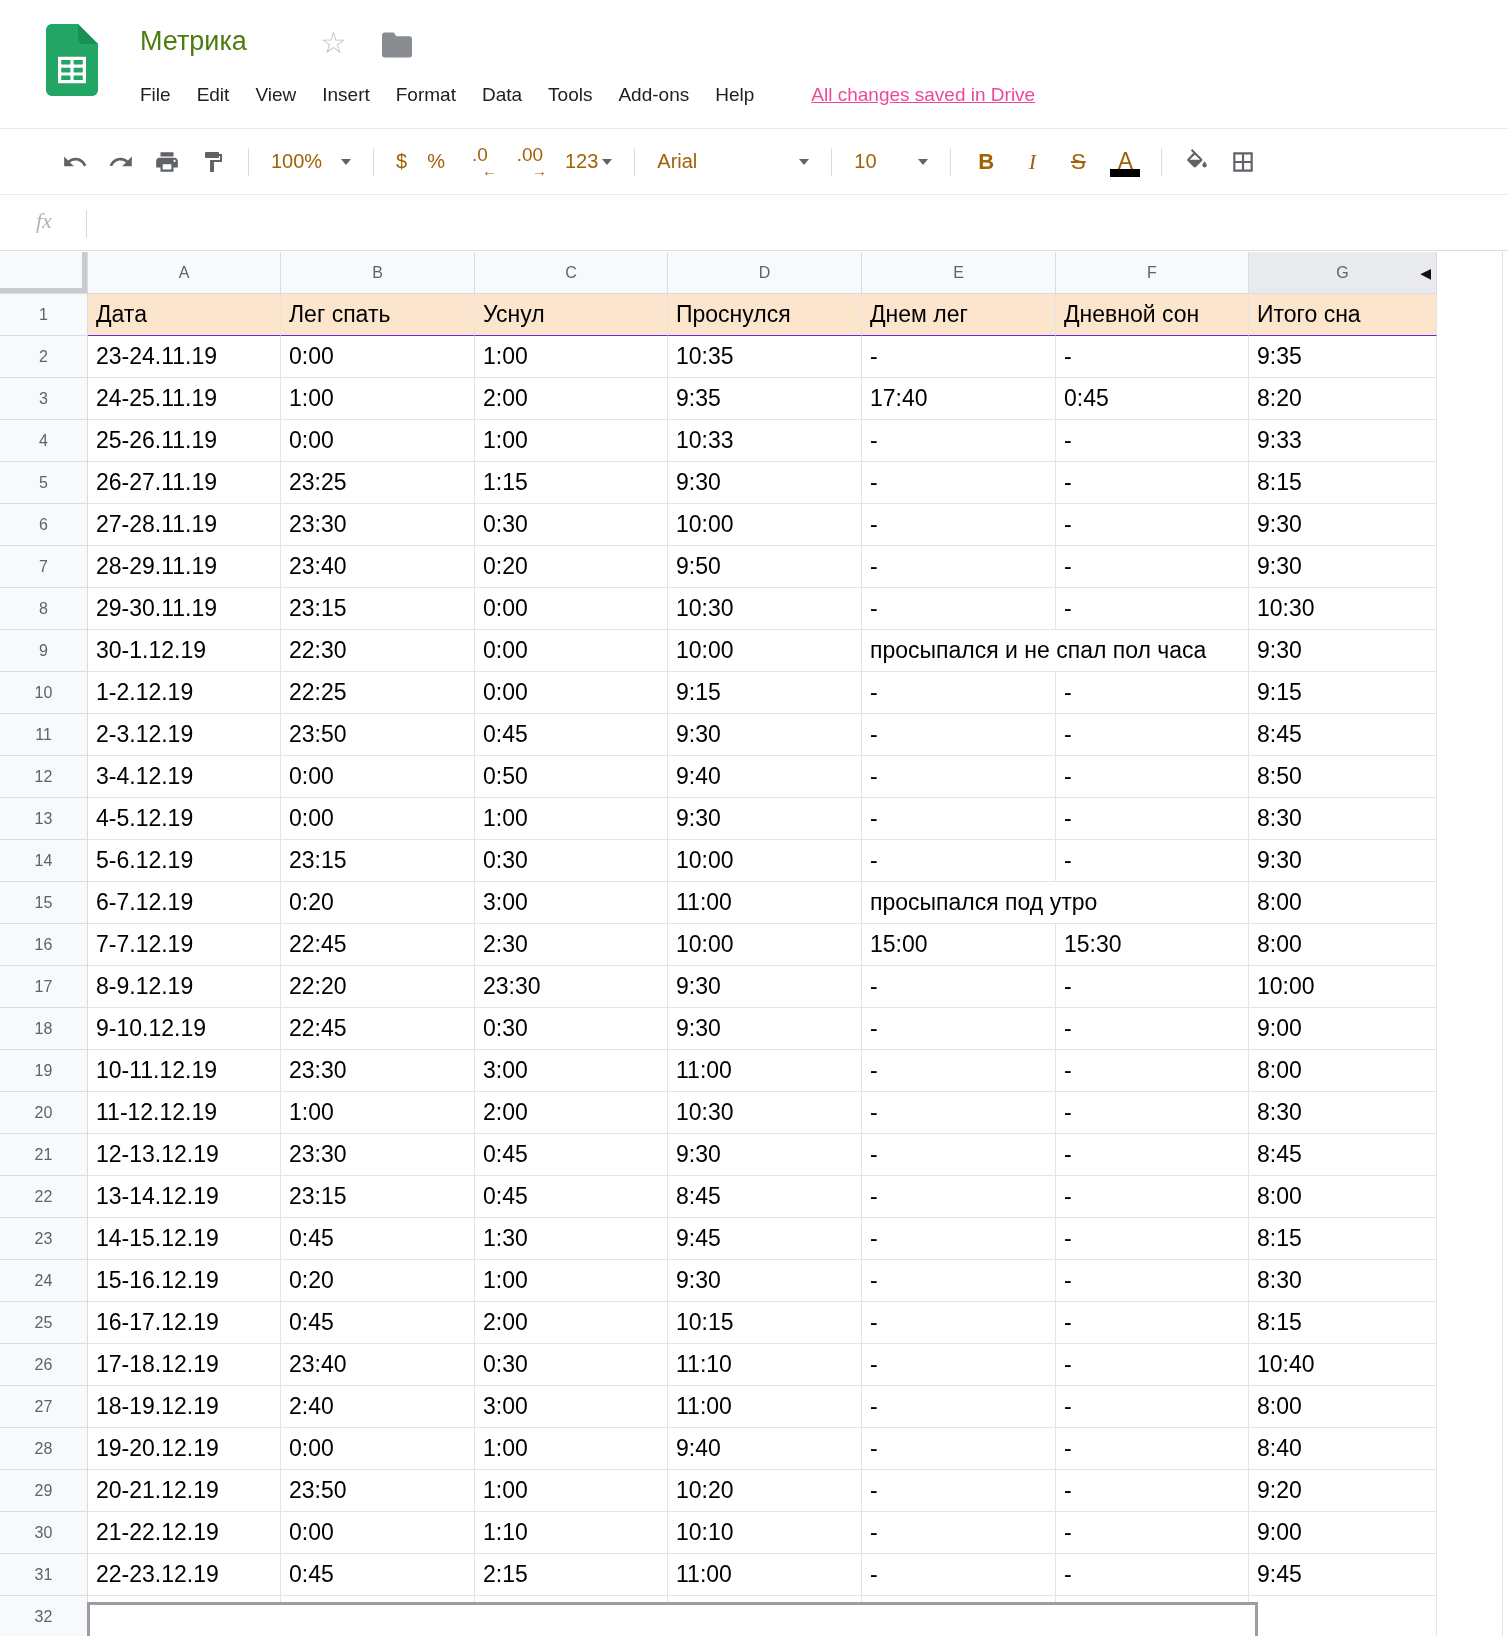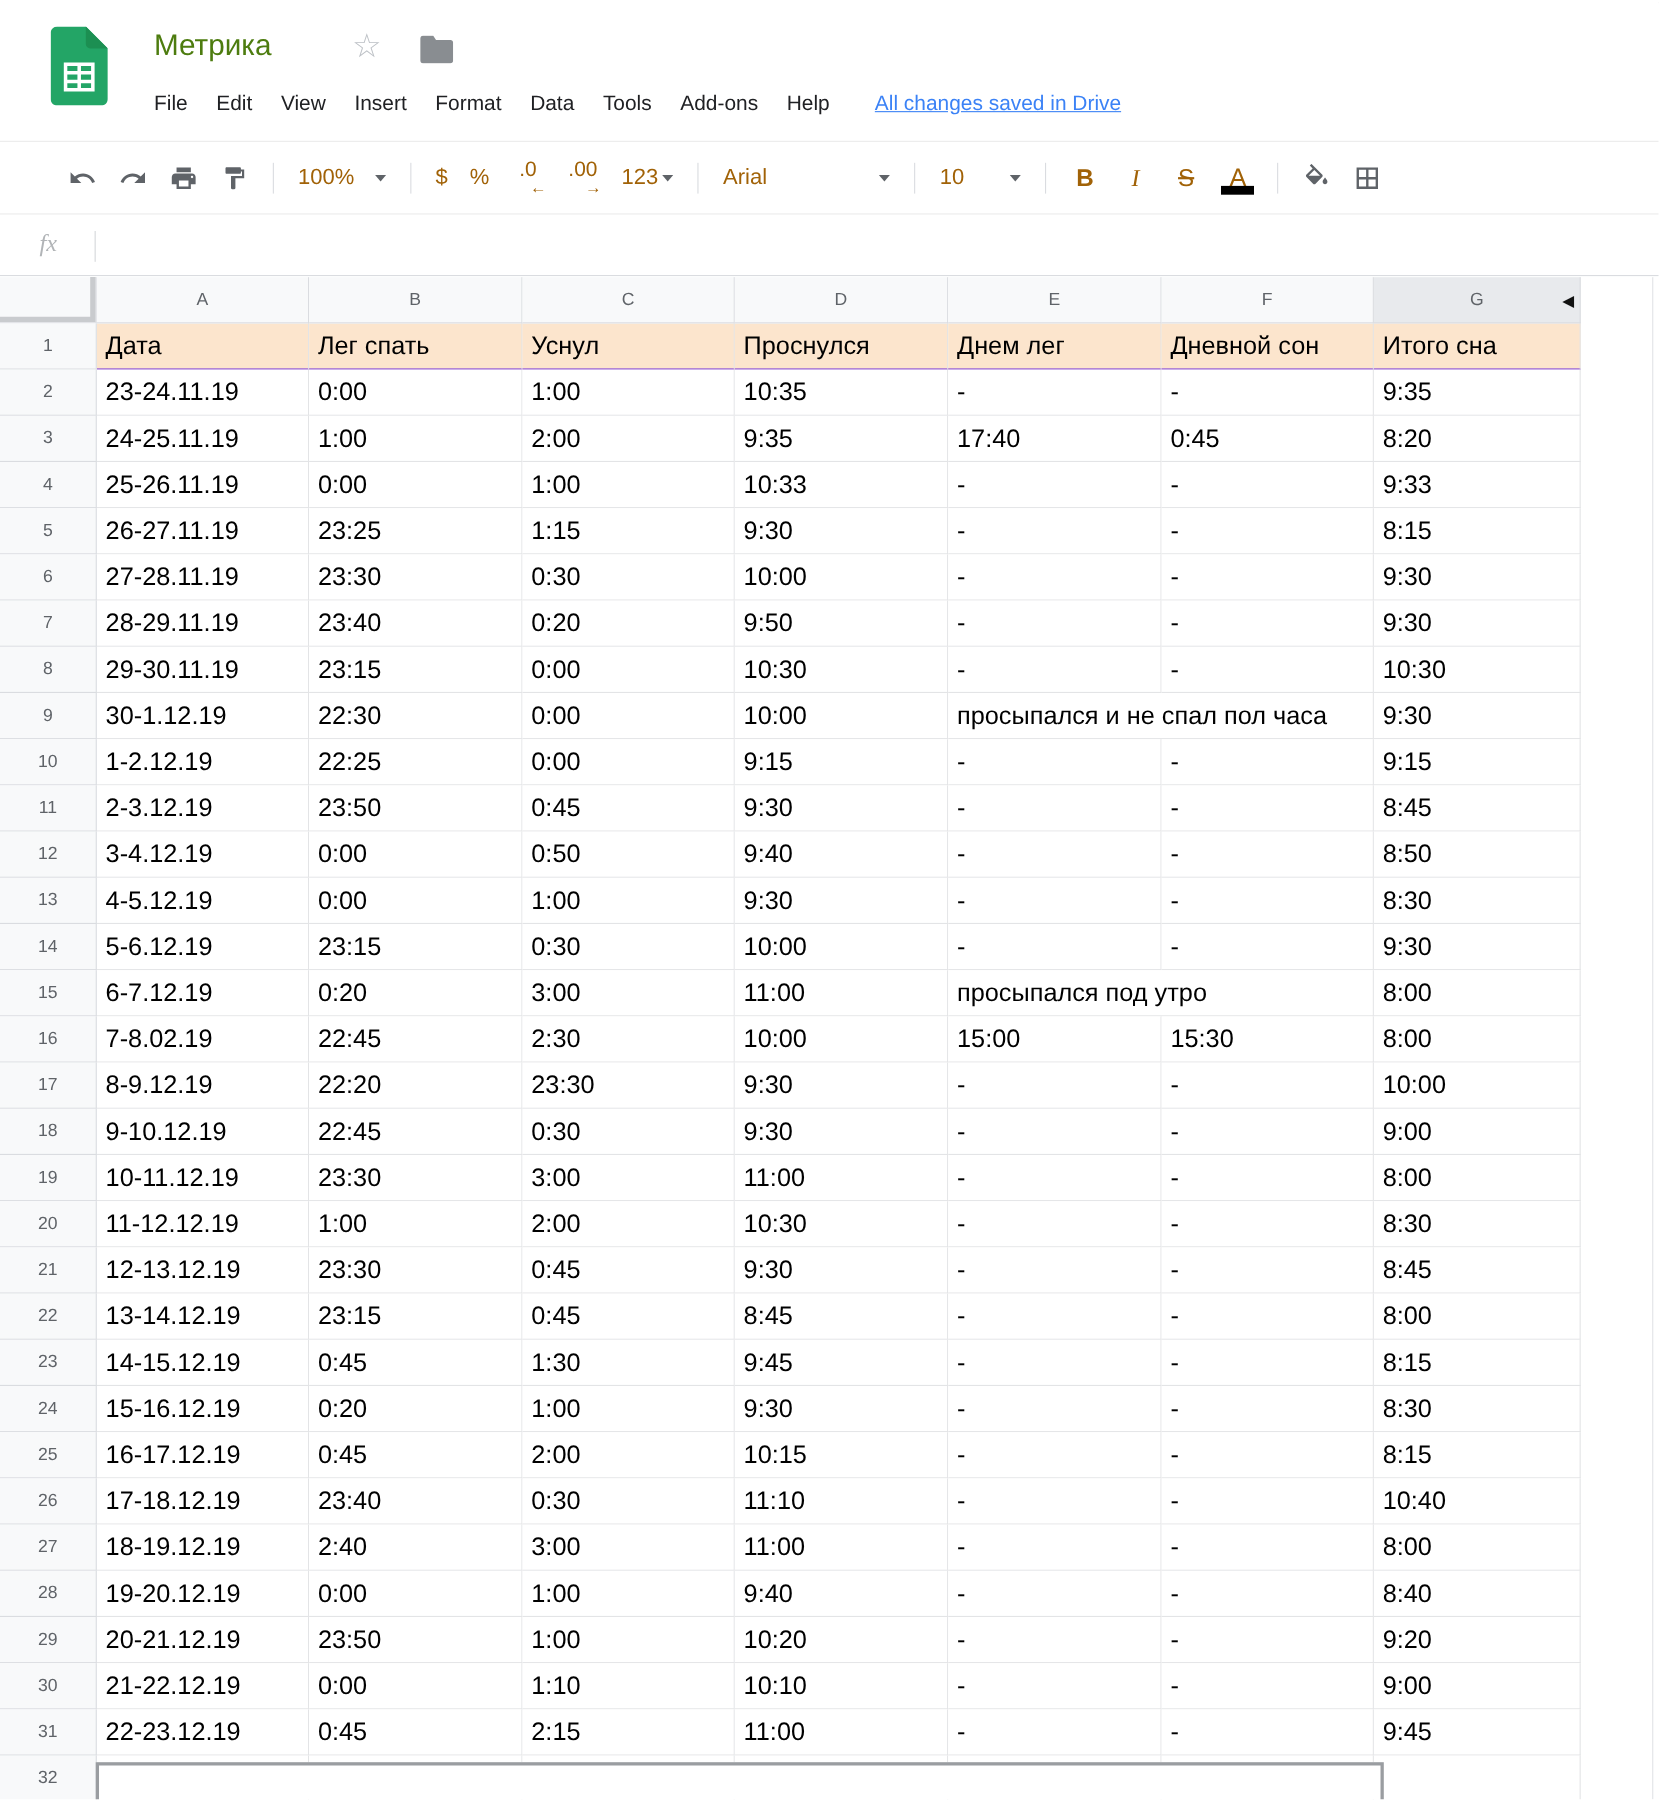--- a/index.html
+++ b/index.html
@@ -10,21 +10,21 @@
   .top-line { position:absolute; top:2px; left:0; width:100%; height:1px; background:#e7e7e7; }
 
   
   .topbar { position:absolute; top:0; left:0; width:100%; height:128px; background:#fff; }
   .sheets-logo { position:absolute; left:46px; top:24px; }
   .doc-title { position:absolute; left:140px; top:26px; font-size:27px; color:#4d7c0f; white-space:nowrap; }
   .star { position:absolute; left:320px; top:28px; font-size:30px; color:#bdc1c6; line-height:1; }
   .folder-wrap { position:absolute; left:382px; top:32px; }
   .menubar { position:absolute; left:127px; top:80px; display:flex; align-items:center; font-size:19px; color:#202124;text-align:right; }
   .menu-item { padding:4px 13px; border-radius:4px; cursor:default; white-space:nowrap; }
-  .status-link { margin-left:28px; color:#3b82f6; text-decoration:underline; font-size:19px; white-space:nowrap; }
+  .status-link { margin-left:44px; color:#ec4899; text-decoration:underline; font-size:19px; white-space:nowrap; }
 
   
   .toolbar {
     position:absolute; top:128px; left:0; width:100%; height:67px; box-sizing:border-box;
     border-top:1px solid #ebebeb; border-bottom:1px solid #ebebeb;
     display:flex; align-items:center; padding-left:52px; background:#fff; color:#5f6368;
   }
   .tbtn { display:flex; align-items:center; justify-content:center; height:44px; border:none; background:transparent; color:#a16207; font-family:inherit; padding:0; border-radius:4px; }
   .tbtn.ico { width:46px; }
   .tbtn.txt { font-size:20px; padding:0 10px; }
@@ -312,21 +312,21 @@
       <div class="cell">-</div>
       <div class="cell">9:30</div>
       <div class="ghead">15</div>
       <div class="cell">6-7.12.19</div>
       <div class="cell">0:20</div>
       <div class="cell">3:00</div>
       <div class="cell">11:00</div>
       <div class="cell span2">просыпался под утро</div>
       <div class="cell">8:00</div>
       <div class="ghead">16</div>
-      <div class="cell">7-8.02.19</div>
+      <div class="cell">7-7.12.19</div>
       <div class="cell">22:45</div>
       <div class="cell">2:30</div>
       <div class="cell">10:00</div>
       <div class="cell">15:00</div>
       <div class="cell">15:30</div>
       <div class="cell">8:00</div>
       <div class="ghead">17</div>
       <div class="cell">8-9.12.19</div>
       <div class="cell">22:20</div>
       <div class="cell">23:30</div>

